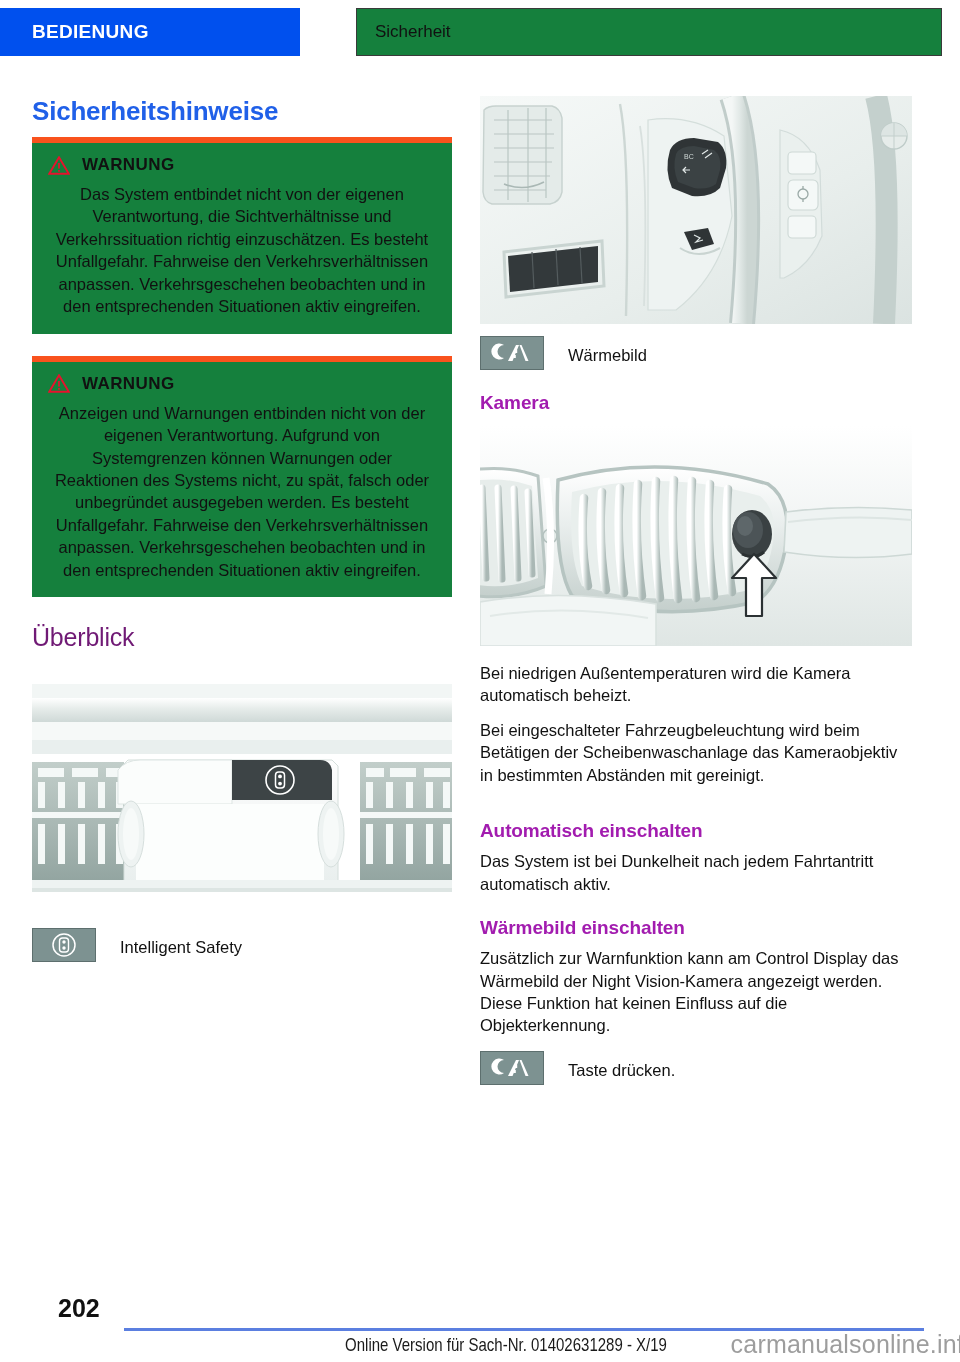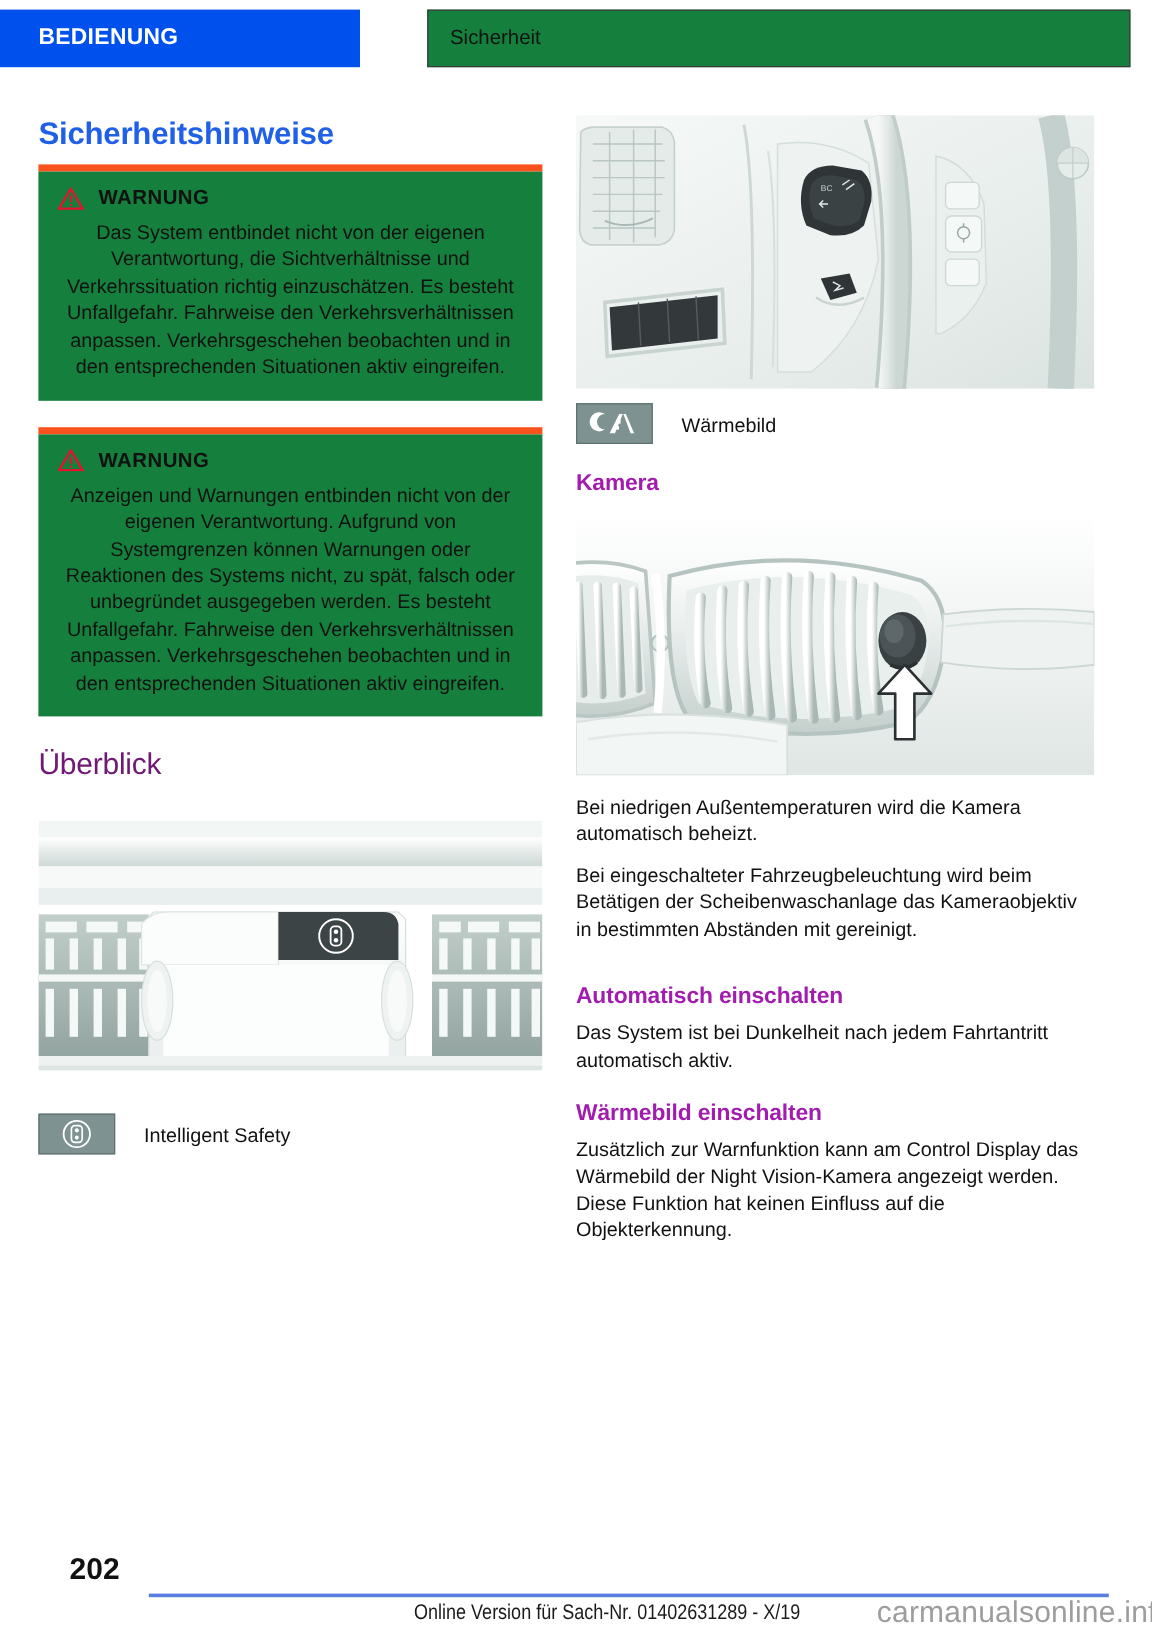--- a/index.html
+++ b/index.html
@@ -460,20 +460,32 @@
     <p class="body">Das System ist bei Dunkelheit nach jedem Fahrtantritt automatisch aktiv.</p>
 
     <div style="height:22px"></div>
 
     <h3 class="h-lightblue">Wärmebild einschalten</h3>
     <div style="height:8px"></div>
     <p class="body">Zusätzlich zur Warnfunktion kann am Control Display das Wärmebild der Night Vision-Kamera angezeigt werden. Diese Funktion hat keinen Einfluss auf die Objekterkennung.</p>
 
     <div style="height:14px"></div>
 
+    <div class="caption-row">
+      <span class="icon-chip">
+        <svg width="44" height="24" viewBox="0 0 44 24">
+          <path d="M14 4 a8 8 0 1 0 0 13 a6.4 6.4 0 0 1 0 -13 Z" fill="#ffffff"></path>
+          <path d="M18 20 L26 4 L29 4 L22.5 20 Z" fill="#ffffff"></path>
+          <path d="M31.5 4 L38.5 20 L35.5 20 L29.5 4 Z" fill="#ffffff"></path>
+          <rect x="25" y="9" width="2.2" height="3" fill="#ffffff"></rect>
+          <rect x="23.6" y="14" width="2.2" height="3" fill="#ffffff"></rect>
+        </svg>
+      </span>
+      <span class="caption-text">Taste drücken.</span>
+    </div>
 
   </div>
 
   <div class="footer">
     <div class="pageno">202</div>
     <div class="foot-rule"></div>
     <div class="foot-version">Online Version für Sach-Nr. 01402631289 - X/19</div>
     <div class="watermark">carmanualsonline.info</div>
   </div>
 

